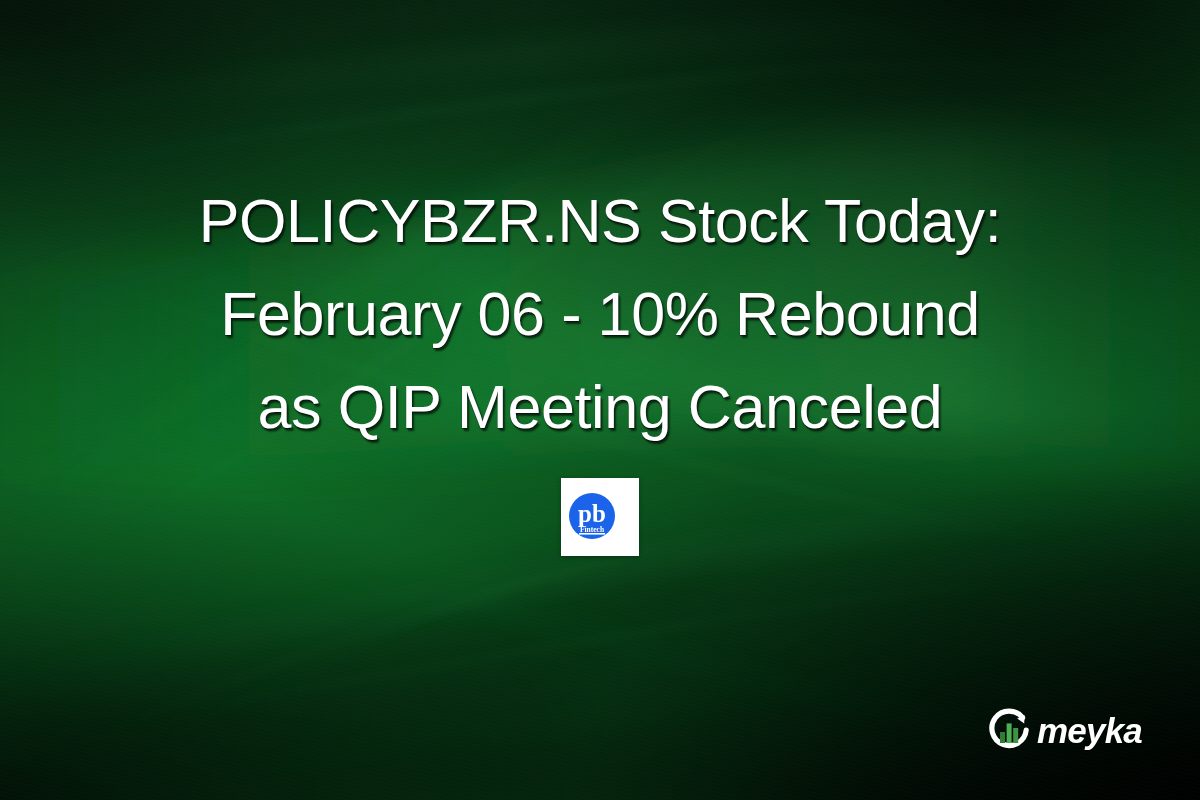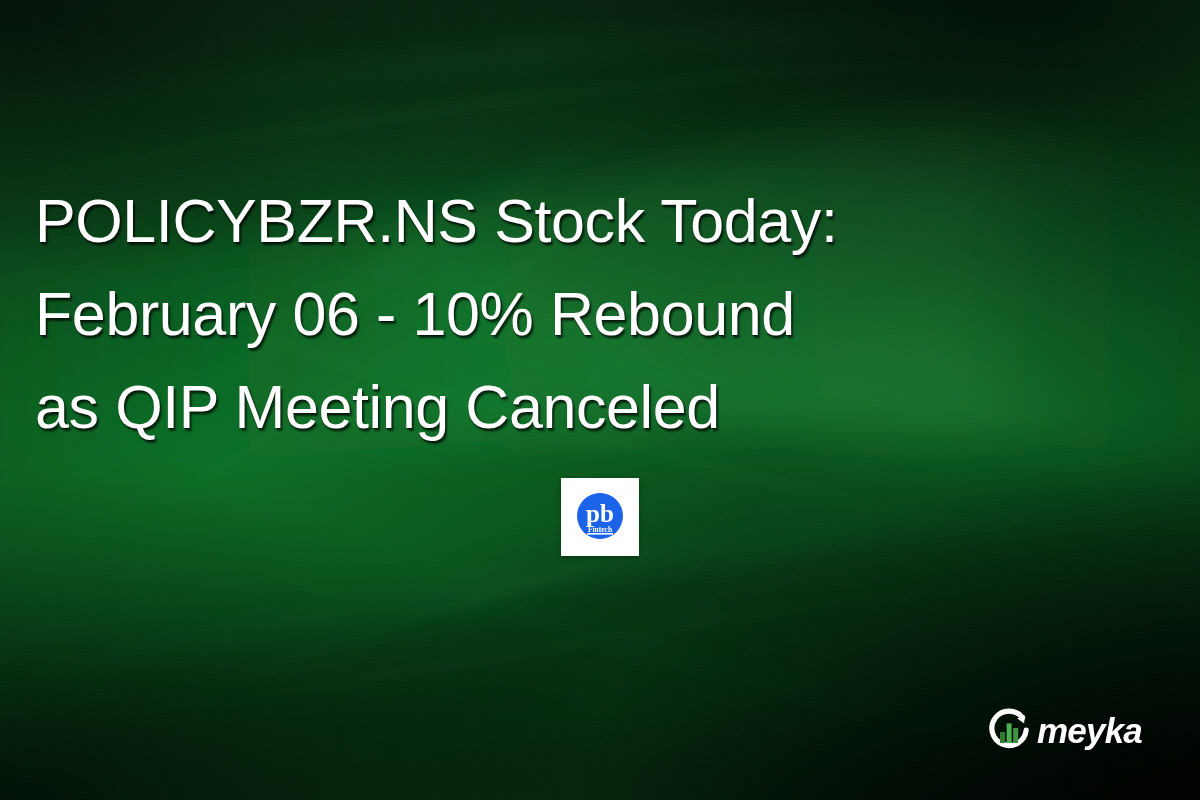--- a/index.html
+++ b/index.html
@@ -53,37 +53,37 @@
   .content {
     position:absolute; inset:0;
     display:flex; flex-direction:column;
     align-items:center;
     z-index:5;
   }
 
   .headline {
     margin-top:175px;
     width:1130px;
-    text-align:left;
+    text-align:center;
     color:#ffffff;
     font-size:61px;
     line-height:93px;
     font-weight:400;
     letter-spacing:-0.4px;
     text-shadow:2px 3px 2px rgba(0,0,0,0.62), 0 1px 1px rgba(0,0,0,0.5);
     white-space:nowrap;
   }
   .headline .ln { display:block; }
 
   
   .logo-tile {
     margin-top:24px;
     width:78px; height:78px;
     background:#ffffff;
-    display:flex; align-items:center; justify-content:center;
+    display:flex; align-items:center; 
     box-shadow:0 1px 4px rgba(0,0,0,0.35);
   }
   .logo-tile svg { display:block; }
 
   
   .brand {
     position:absolute;
     right:58px; bottom:45px;
     display:flex; align-items:center; gap:3px;
     z-index:6;

